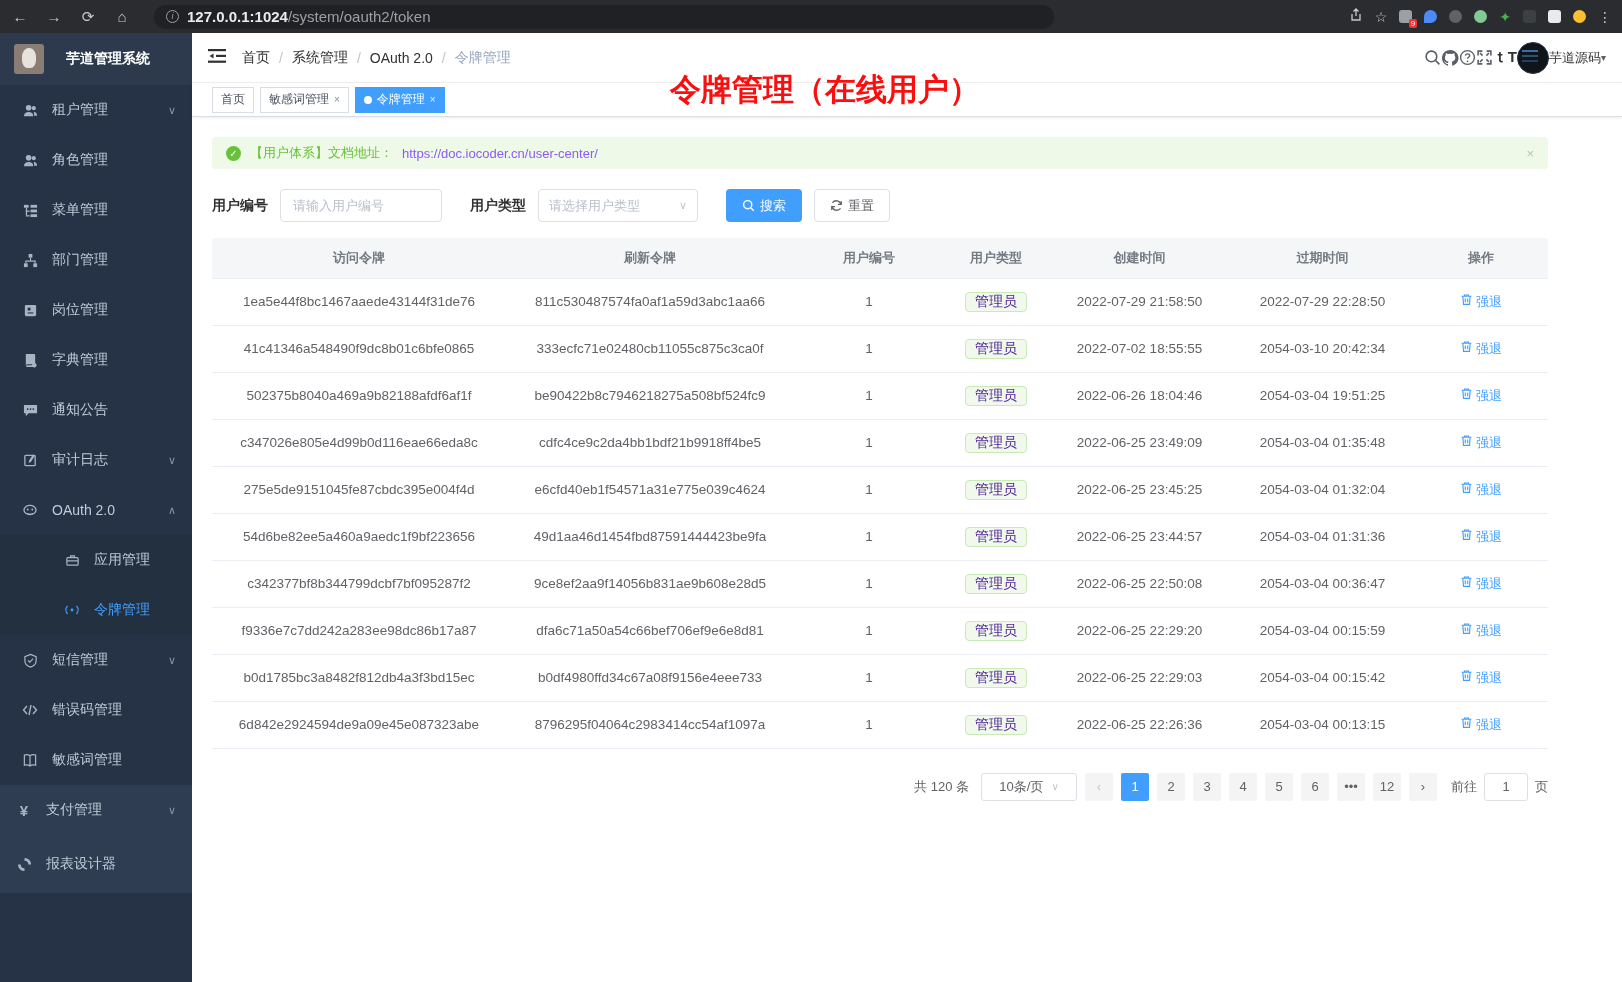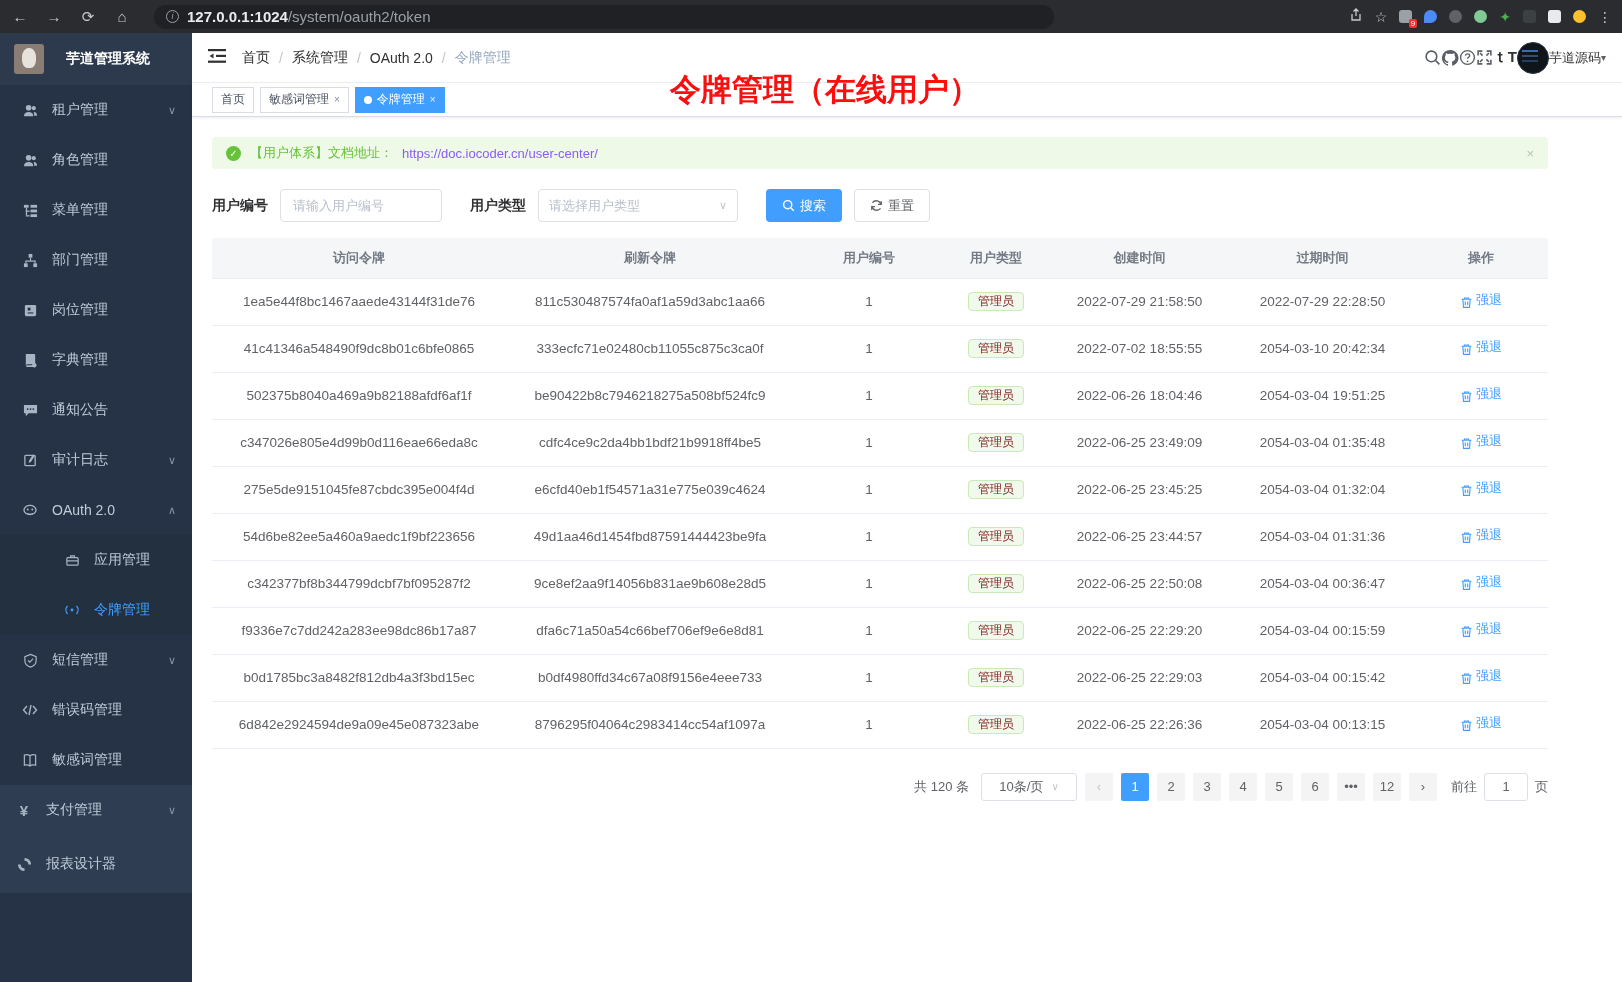--- a/index.html
+++ b/index.html
@@ -66,32 +66,32 @@
   .alert { height:32px; background:#eef9e7; border-radius:4px; display:flex; align-items:center; padding:0 14px; gap:9px; margin-bottom:20px; }
   .alert .chk { width:15px; height:15px; border-radius:50%; background:#67c23a; color:#fff; font-size:10px; line-height:15px; text-align:center; flex:0 0 auto; }
   .alert .atext { font-size:13px; color:#67c23a; }
   .alert .alink { font-size:13px; color:#8b5cf6; cursor:pointer; }
   .alert .aclose { margin-left:auto; color:#b8c3b3; font-size:13px; cursor:pointer; }
 
   .filters { display:flex; align-items:center; margin-bottom:16px; }
   .f-label { font-size:14px; font-weight:bold; color:#303133; margin-right:12px; }
   .f-input { width:162px; height:33px; border:1px solid #dcdfe6; border-radius:4px; padding:0 12px; font-size:13px; color:#606266; margin-right:28px; font-family:inherit; }
   .f-input::placeholder { color:#b8bfc9; }
-  .f-select { width:200px; height:33px; border:1px solid #dcdfe6; border-radius:4px; padding:0 10px; font-size:13px; color:#b8bfc9; margin-right:28px; display:flex; align-items:center; cursor:pointer; }
+  .f-select { width:160px; height:33px; border:1px solid #dcdfe6; border-radius:4px; padding:0 10px; font-size:13px; color:#b8bfc9; margin-right:28px; display:flex; align-items:center; cursor:pointer; }
   .f-select .sel-chev { margin-left:auto; color:#c0c4cc; font-size:11px; }
   .btn { height:33px; border-radius:4px; font-size:13px; display:inline-flex; align-items:center; gap:5px; padding:0 15px; cursor:pointer; border:1px solid transparent; }
   .btn.primary { background:#409eff; color:#fff; margin-right:12px; }
   .btn.plain { background:#fff; color:#606266; border-color:#dcdfe6; }
 
   table { border-collapse:collapse; width:1336px; table-layout:fixed; }
   thead th { background:#f4f6f8; height:40px; font-size:13px; font-weight:bold; color:#737a83; text-align:center; }
   tbody td { height:47px; border-bottom:1px solid #ebeef5; font-size:13.5px; color:#606266; text-align:center; }
   tbody tr:first-child td { border-top:1px solid #ebeef5; }
-  .utag { display:inline-block; background:#f0f9eb; border:1px solid #c9e9b6; color:#7f1d1d; font-size:12px; border-radius:4px; padding:0 9px; }
-  .kick { color:#409eff; cursor:pointer; display:inline-flex; align-items:flex-end; gap:3px; font-size:13px; }
+  .utag { display:inline-block; background:#f0f9eb; border:1px solid #c9e9b6; color:#4c1d95; font-size:14px; border-radius:4px; padding:0 9px; }
+  .kick { color:#409eff; cursor:pointer; display:inline-flex; align-items:flex-start; gap:3px; font-size:13px; }
 
   .pager { width:1336px; display:flex; align-items:center; justify-content:flex-end; gap:8px; margin:24px 0 0; font-size:13px; color:#606266; }
   .pg-total { margin-right:4px; }
   .pg-size { width:96px; height:28px; border:1px solid #dcdfe6; border-radius:3px; display:flex; align-items:center; justify-content:center; gap:8px; color:#606266; cursor:pointer; }
   .pg-size .sel-chev { color:#c0c4cc; font-size:10px; }
   .pg-btn { min-width:28px; height:28px; background:#f4f4f5; border-radius:2px; display:flex; align-items:center; justify-content:center; color:#606266; cursor:pointer; padding:0 4px; }
   .pg-btn.arrow { color:#c0c4cc; }
   .pg-btn.active { background:#409eff; color:#fff; }
   .pg-goto { display:flex; align-items:center; gap:7px; margin-left:6px; }
   .pg-input { width:44px; height:28px; border:1px solid #dcdfe6; border-radius:3px; text-align:center; font-size:13px; color:#606266; font-family:inherit; }

